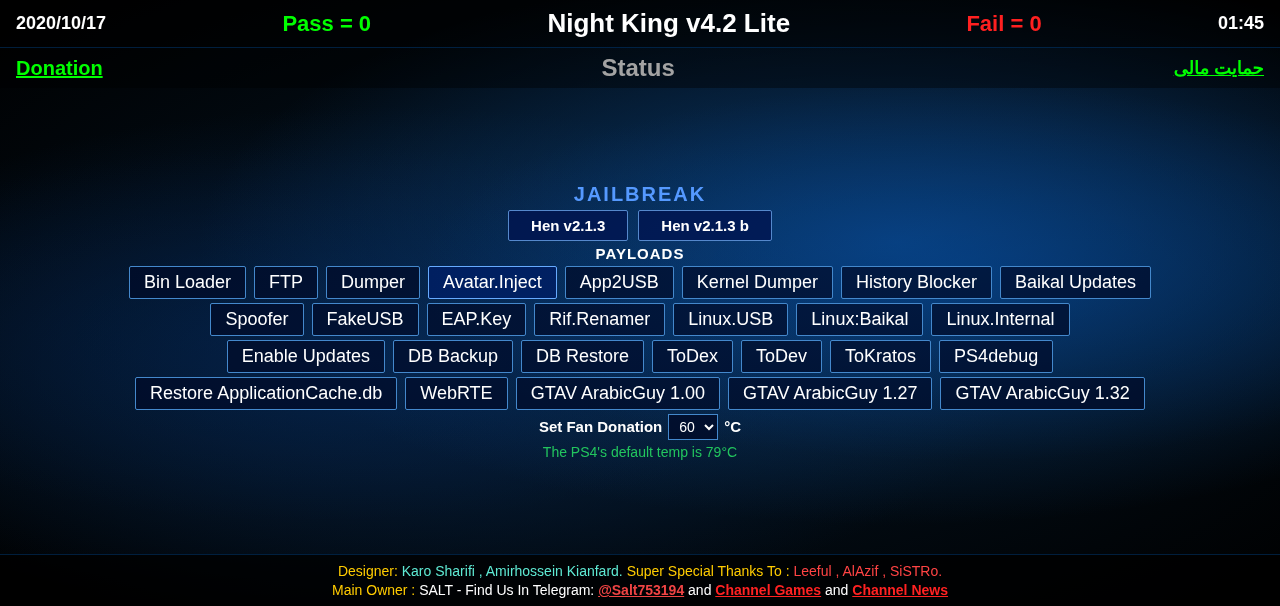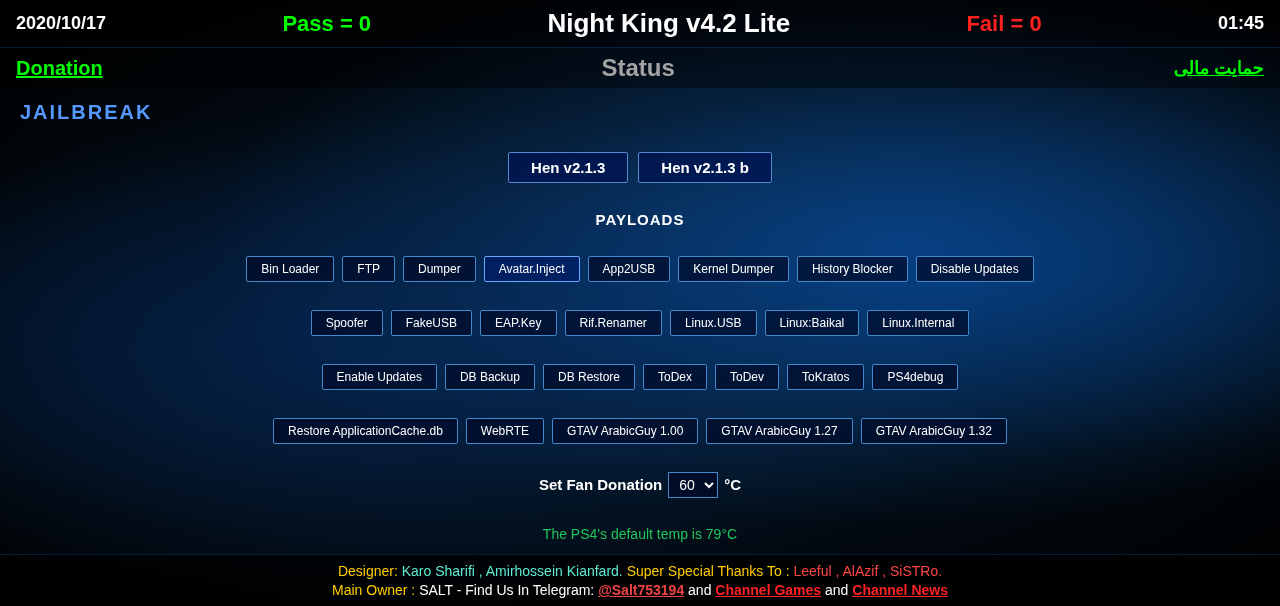--- a/index.html
+++ b/index.html
@@ -100,43 +100,44 @@
       font-weight: bold;
       text-decoration: underline;
       cursor: pointer;
       direction: rtl;
     }
     
     #main-area {
       flex: 1;
       display: flex;
       flex-direction: column;
+      align-items: center;
       justify-content: center;
       padding: 10px 20px;
-      gap: 28px;
+      gap: 4px;
     }
     #jailbreak-title {
       color: #5599ff;
       font-size: 20px;
       font-weight: bold;
       letter-spacing: 2px;
     }
     .button-row {
       display: flex;
       flex-wrap: wrap;
       gap: 8px;
       justify-content: center;
       align-items: center;
     }
     .payload-btn {
       background: rgba(0,10,40,0.7);
       color: #fff;
       border: 1px solid #4488cc;
       padding: 5px 14px;
-      font-size: 12px;
+      font-size: 18px;
       cursor: pointer;
       border-radius: 2px;
       white-space: nowrap;
     }
     .payload-btn.active {
       background: rgba(0,30,100,0.85);
       border-color: #66aaff;
     }
     .payloads-label {
       color: #fff;
@@ -250,21 +251,21 @@
     <div class="payloads-label">PAYLOADS</div>
 
     <div class="button-row">
       <button class="payload-btn">Bin Loader</button>
       <button class="payload-btn">FTP</button>
       <button class="payload-btn">Dumper</button>
       <button class="payload-btn active">Avatar.Inject</button>
       <button class="payload-btn">App2USB</button>
       <button class="payload-btn">Kernel Dumper</button>
       <button class="payload-btn">History Blocker</button>
-      <button class="payload-btn">Disable Updates</button>
+      <button class="payload-btn">Baikal Updates</button>
     </div>
 
     <div class="button-row">
       <button class="payload-btn">Spoofer</button>
       <button class="payload-btn">FakeUSB</button>
       <button class="payload-btn">EAP.Key</button>
       <button class="payload-btn">Rif.Renamer</button>
       <button class="payload-btn">Linux.USB</button>
       <button class="payload-btn">Linux:Baikal</button>
       <button class="payload-btn">Linux.Internal</button>

